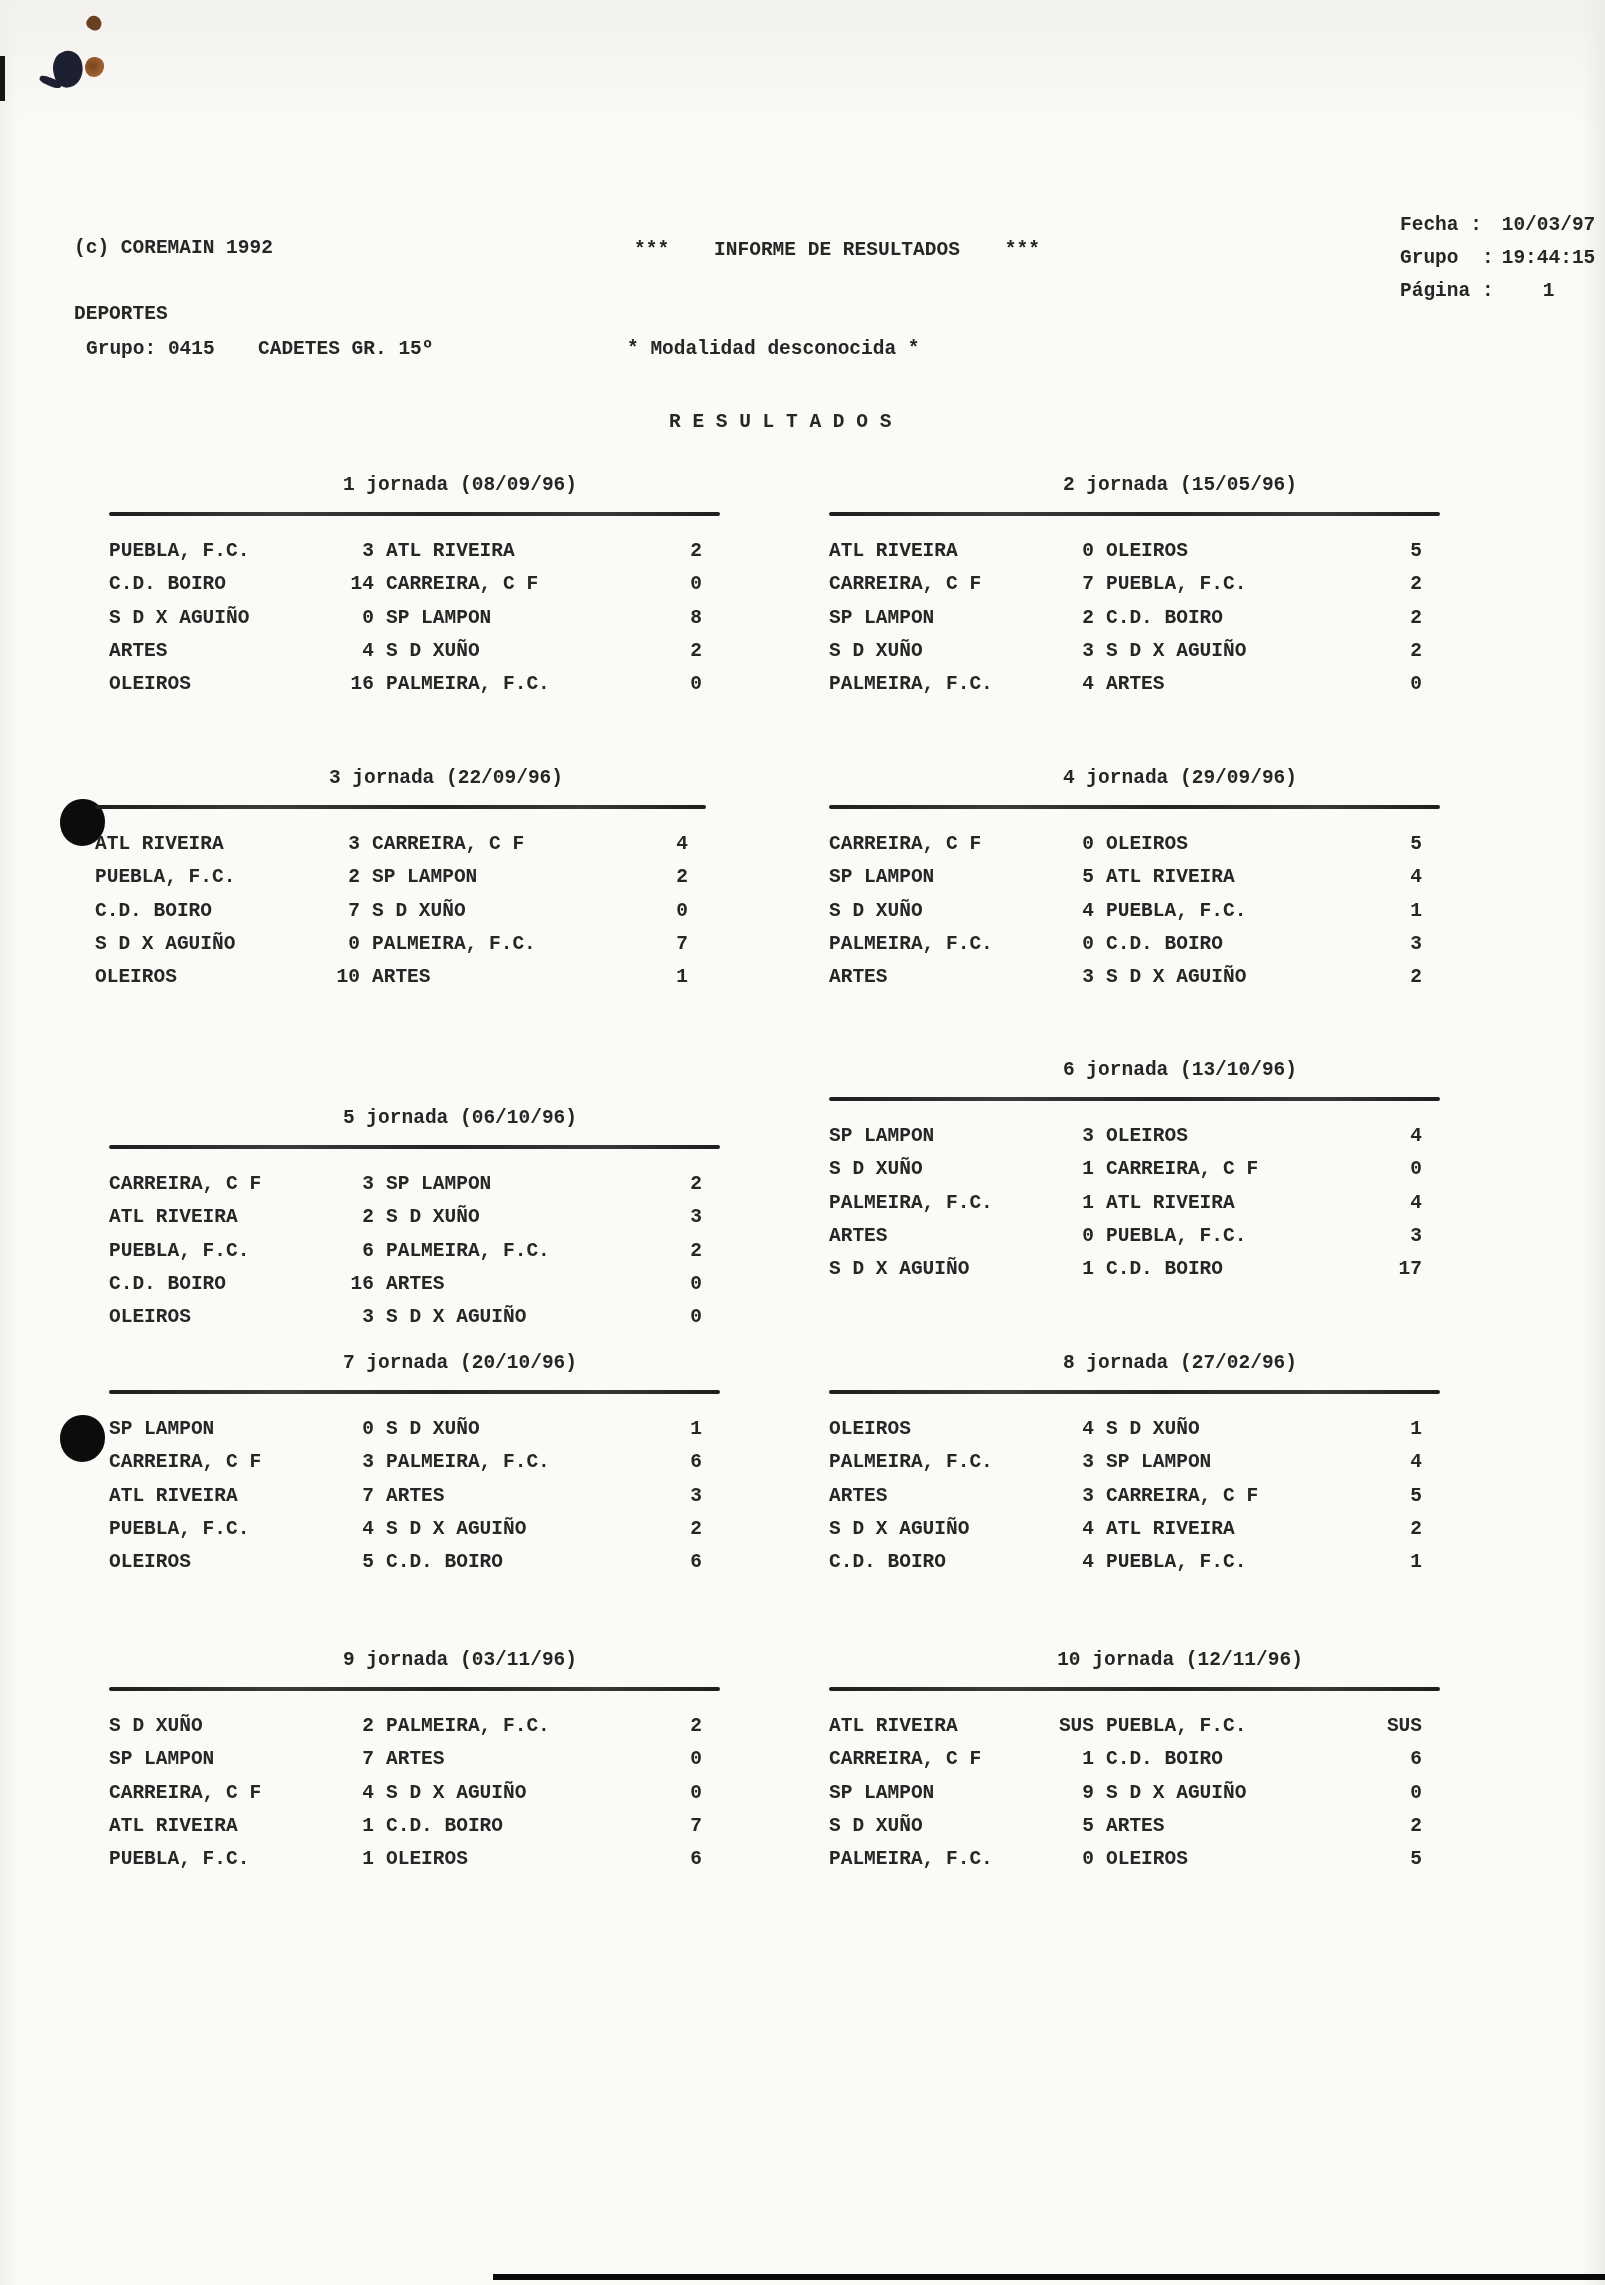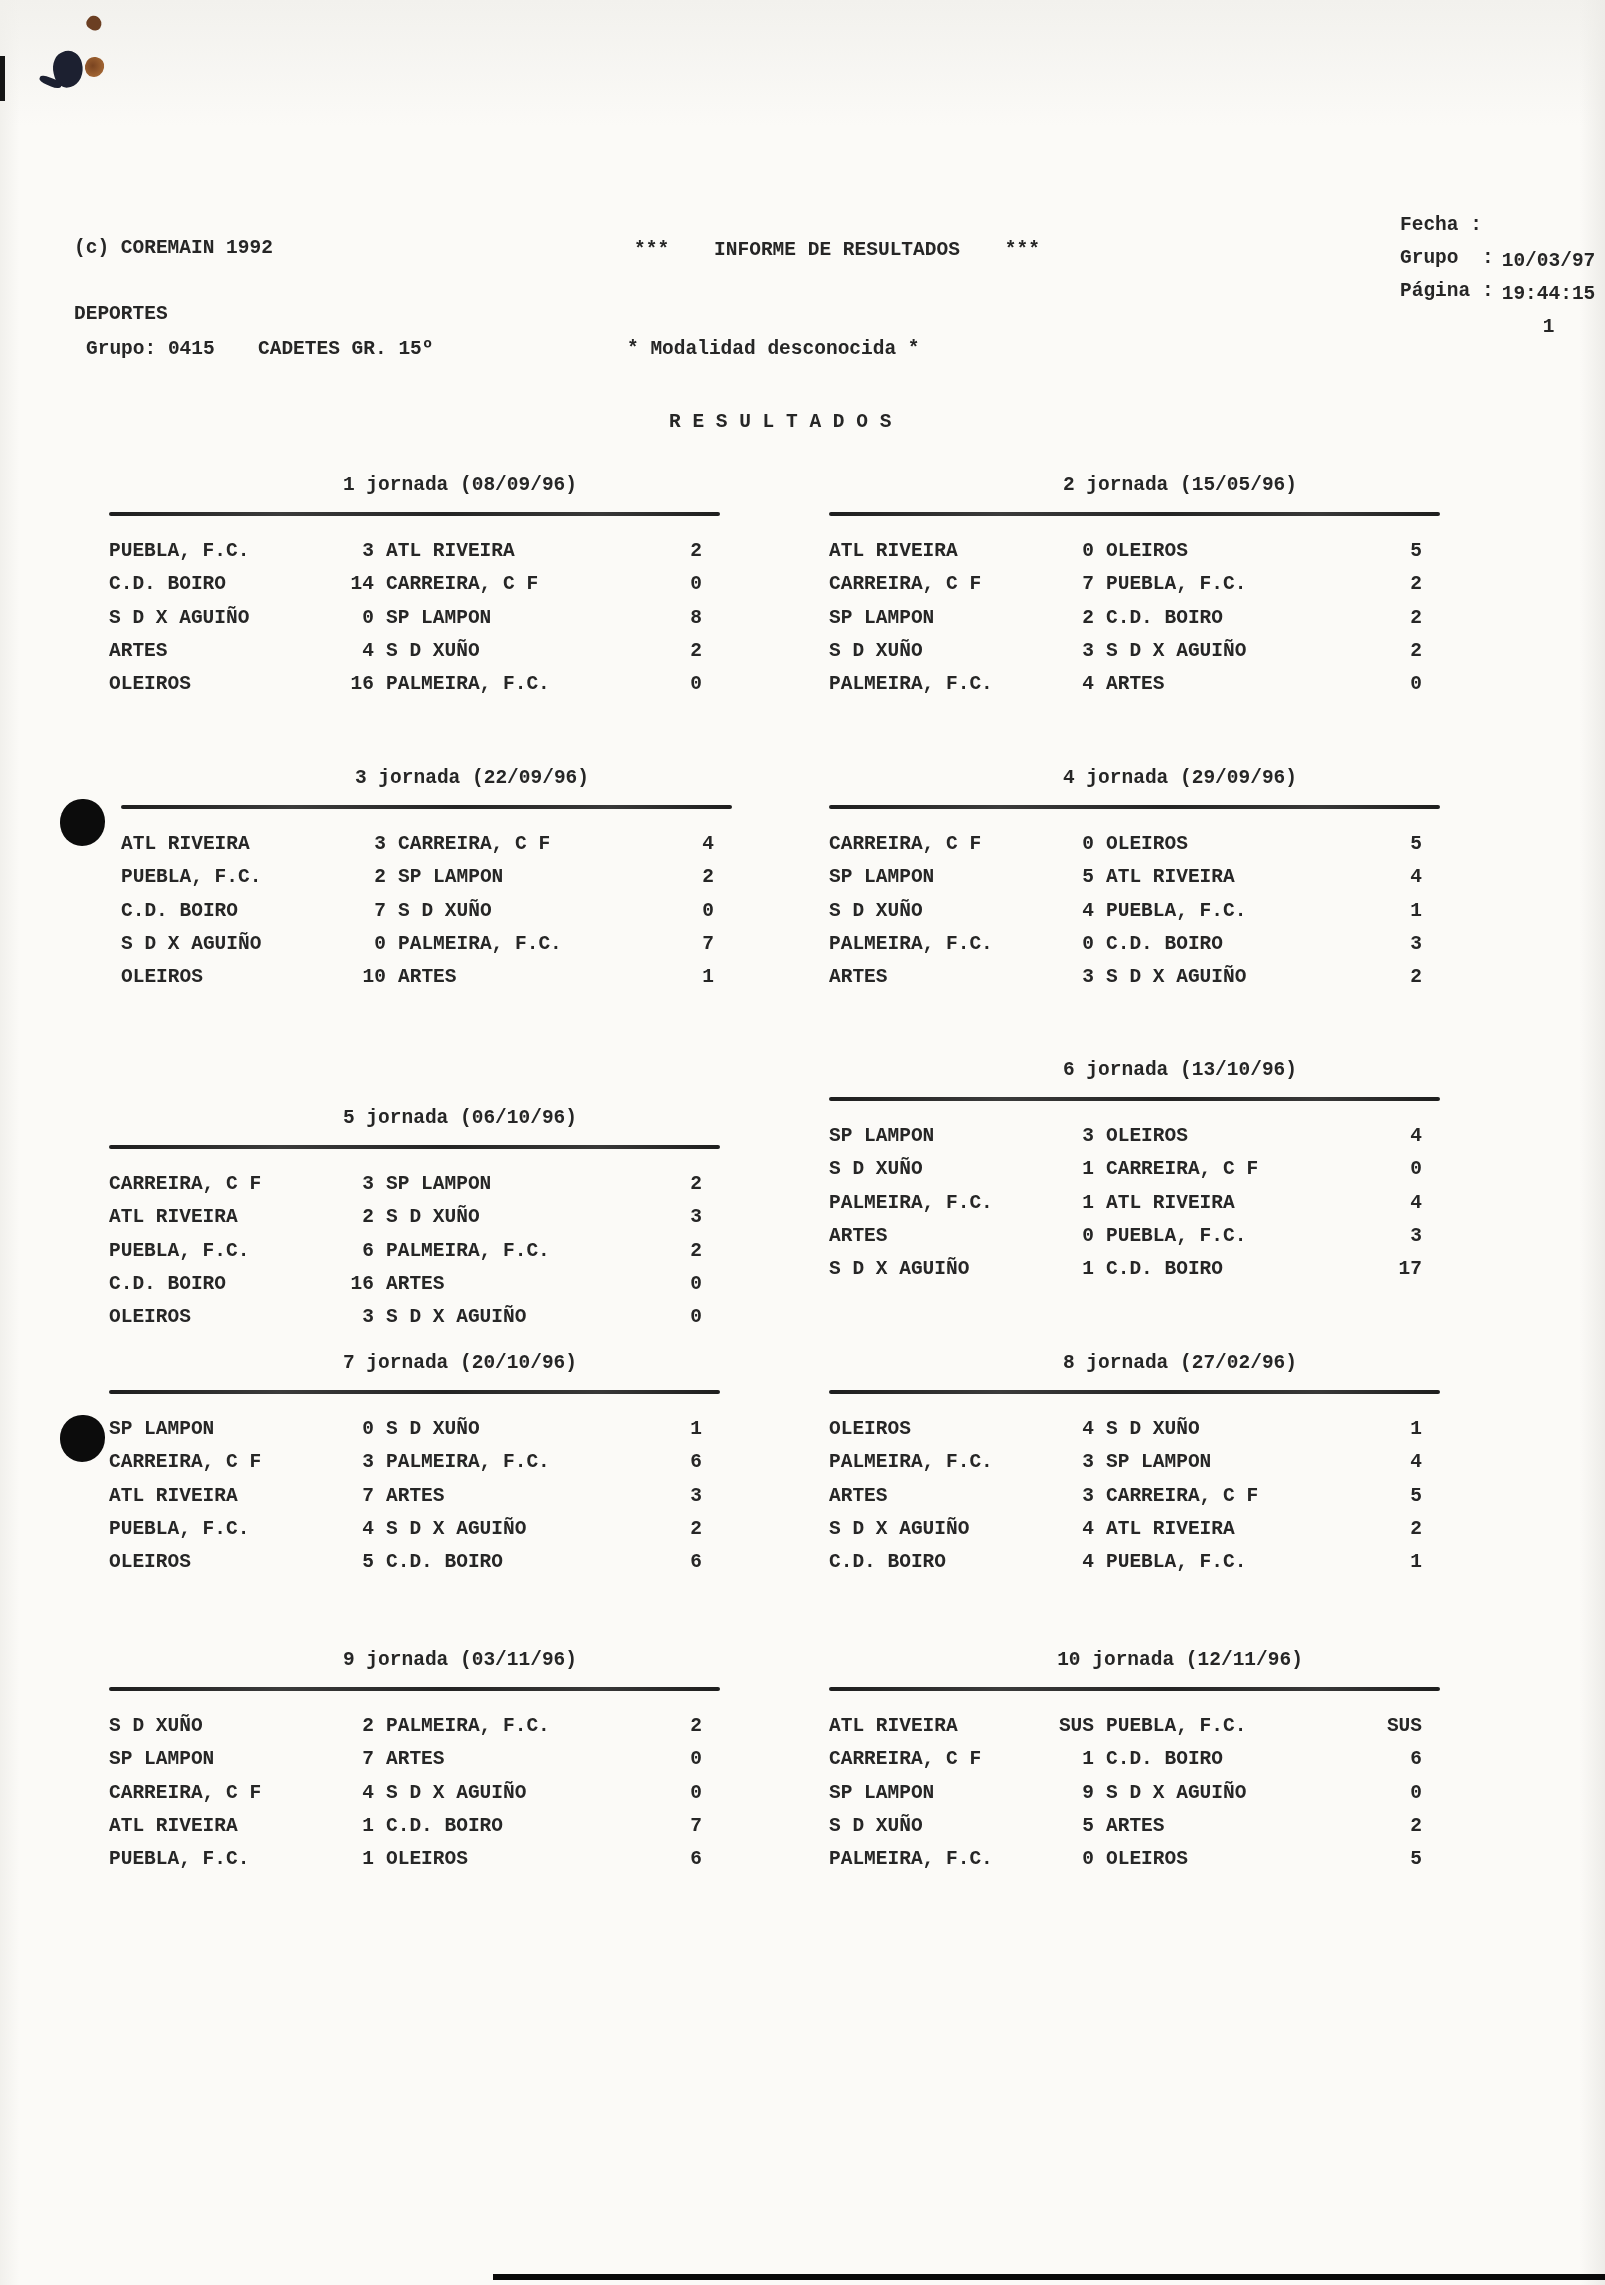--- a/index.html
+++ b/index.html
@@ -16,21 +16,21 @@
     font-family:"Liberation Mono","DejaVu Sans Mono",monospace;
     font-weight:700;
     font-size:19.5px;line-height:25px;
     color:#262626;
   }
   .abs{position:absolute;white-space:pre;}
   
   .meta{position:absolute;left:1400px;top:213px;}
   .meta-row{display:flex;height:33px;font-family:Liberation Mono, monospace;}
   .m-label{width:98px;white-space:pre;}
-  .m-value{width:101px;text-align:center;white-space:pre;margin-top:36px;}
+  .m-value{width:101px;text-align:center;white-space:pre;}
   
   .report-title{position:absolute;left:634px;top:238px;display:flex;gap:45px;white-space:pre;}
   
   .jornada{position:absolute;width:611px;height:236px;}
   .j-head{position:absolute;left:117px;top:0;width:468px;text-align:center;white-space:pre;}
   .j-rule{position:absolute;left:0;top:39px;width:611px;height:3.9px;
           background:linear-gradient(90deg,#1e1e1e,#3b3b3b 28%,#242424 55%,#383838 80%,#1e1e1e);
           border-radius:2px;}
   .j-row{position:absolute;left:0;width:611px;height:25px;}
   .j-row span{position:absolute;top:0;white-space:pre;}
@@ -158,21 +158,21 @@
           <span class="t2">S D X AGUIÑO</span>
           <span class="s2">2</span>
         </div>
         <div class="j-row" style="top: 199px;">
           <span class="t1">PALMEIRA, F.C.</span>
           <span class="s1">4</span>
           <span class="t2">ARTES</span>
           <span class="s2">0</span>
         </div>
       </div>
-      <div class="jornada" style="left: 121px; top: 766px;">
+      <div class="jornada" style="left: 95px; top: 766px;">
         <div class="j-head">3 jornada (22/09/96)</div>
         <div class="j-rule"></div>
         <div class="j-row" style="top: 66px;">
           <span class="t1">ATL RIVEIRA</span>
           <span class="s1">3</span>
           <span class="t2">CARREIRA, C F</span>
           <span class="s2">4</span>
         </div>
         <div class="j-row" style="top: 99px;">
           <span class="t1">PUEBLA, F.C.</span>

